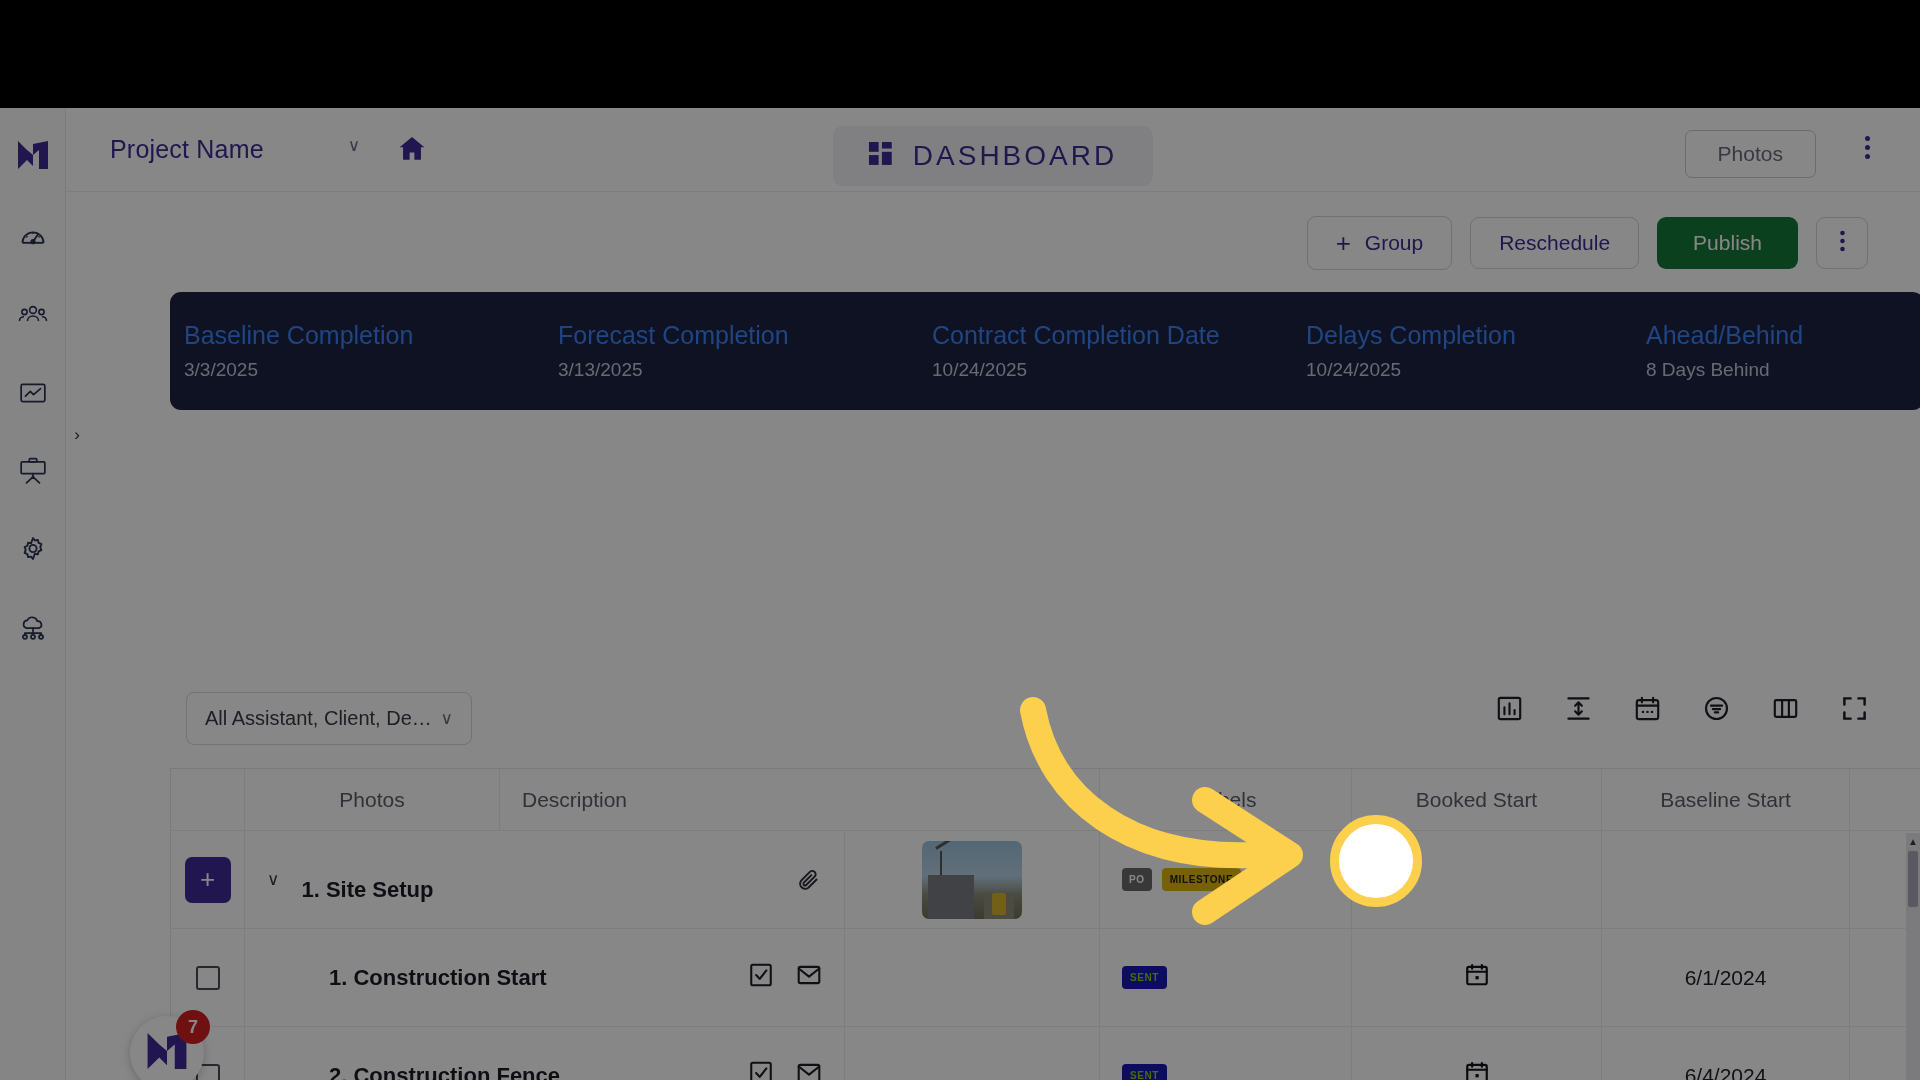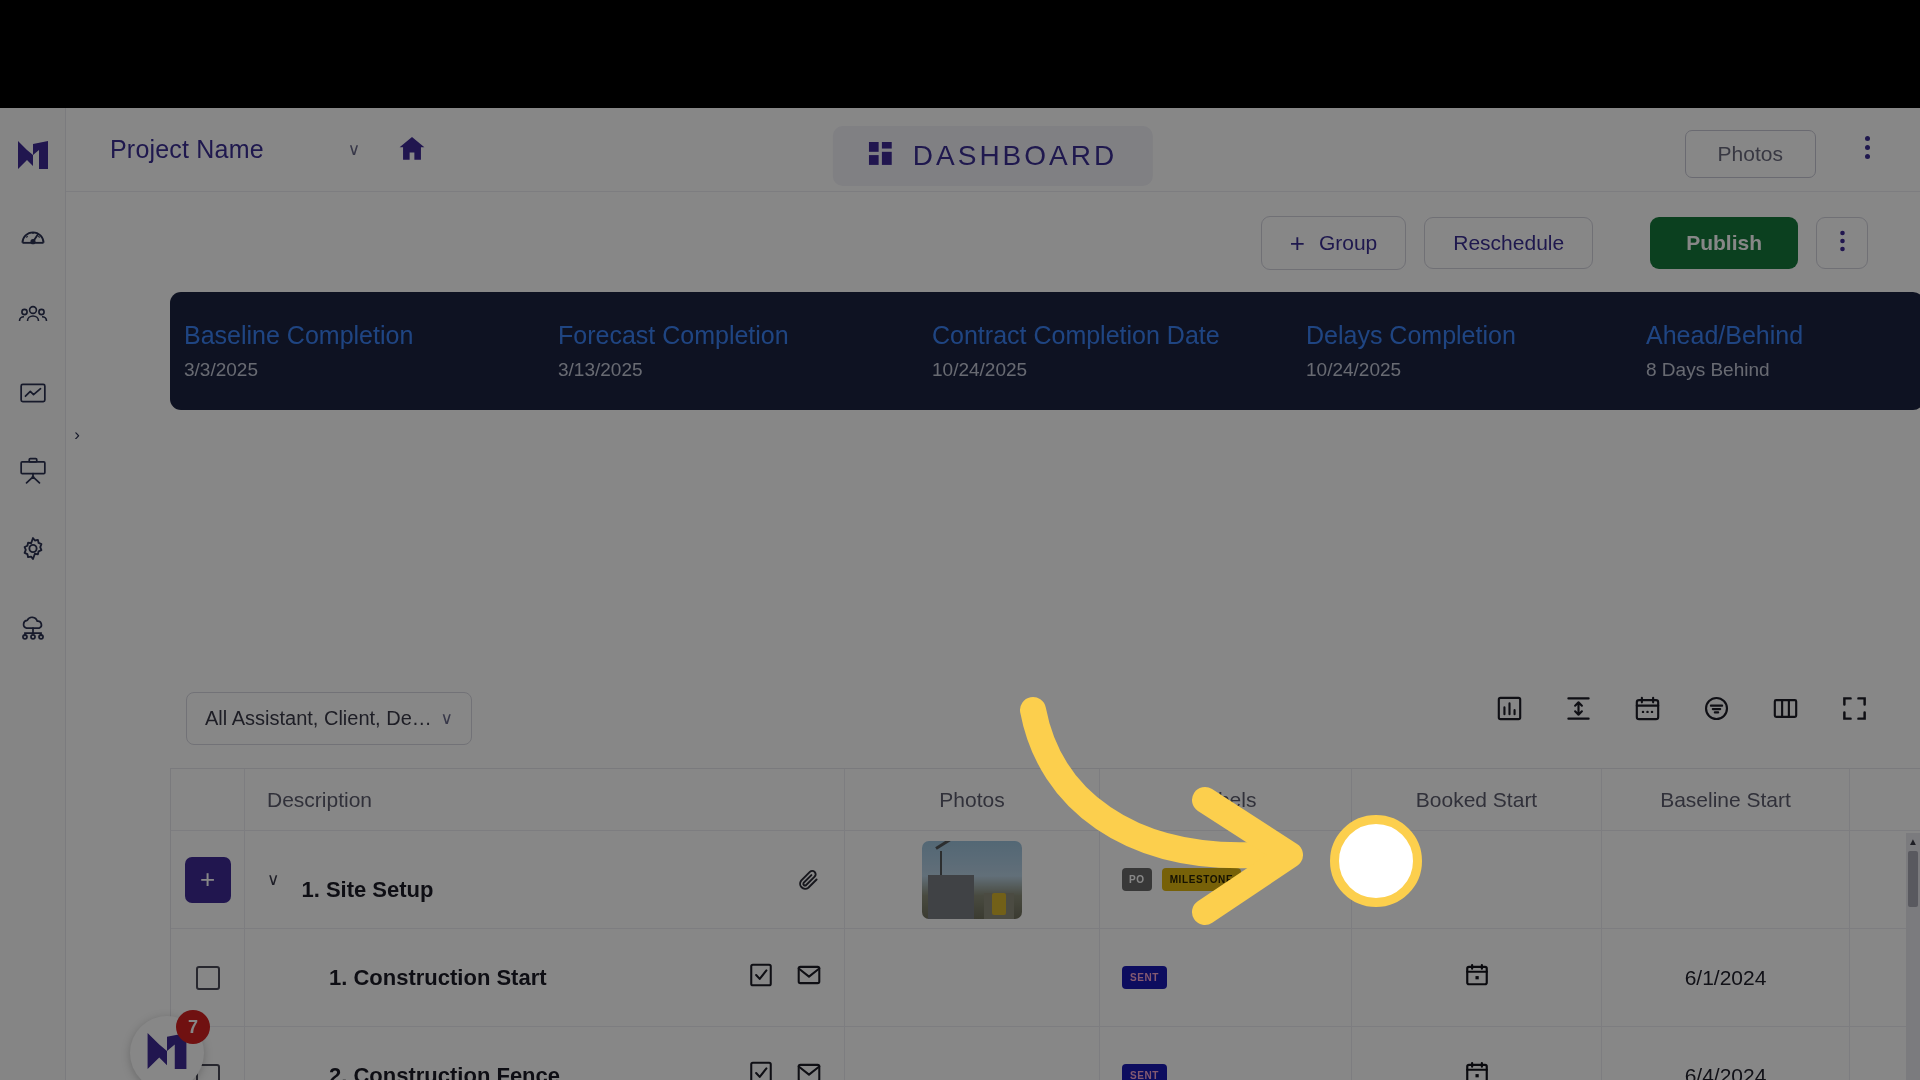--- a/index.html
+++ b/index.html
@@ -61,21 +61,21 @@
 
   
   #topbar {
     position: absolute; left: 66px; top: 0;
     width: 1854px; height: 84px;
     background: #ffffff;
     border-bottom: 1px solid #ededf2;
     display: flex; align-items: center;
   }
   #project-select {
-    display: flex; align-items: center; gap: 84px;
+    display: flex; align-items: flex-start; gap: 84px;
     margin-left: 44px;
     cursor: pointer;
   }
   #project-name {
     font-size: 25px; color: #3b2f94; font-weight: 400;
     letter-spacing: .2px;
   }
   .chev { color: #6a6a8a; font-size: 17px; }
   #home-icon { margin-left: 38px; cursor: pointer; color: #3b2f94; }
 
@@ -114,21 +114,21 @@
   .btn {
     border-radius: 9px; font-size: 21px; cursor: pointer;
     display: flex; align-items: center; justify-content: center;
   }
   .btn-outline {
     border: 1px solid #d3d3de; background: transparent;
     color: #3b2f94; padding: 13px 28px; gap: 14px;
   }
   .btn-primary {
     border: none; background: #157a3b; color: #ffffff;
-    padding: 14px 36px; font-weight: 700; margin-left: 39px;
+    padding: 14px 36px; font-weight: 400;
   }
   .btn-icon {
     border: 1px solid #d3d3de; background: transparent;
     width: 52px; height: 52px;
   }
   .plus { font-size: 26px; line-height: 1; color:#3b2f94; }
 
   
   #stats {
     position: absolute; left: 104px; top: 100px;
@@ -218,21 +218,21 @@
   .thumb .bldg2{ position:absolute; right:8px; bottom:0; width:30px; height:26px; background:#8e8f7d; }
   .thumb .yellow { position:absolute; right:16px; bottom:4px; width:14px; height:22px; background:#d8b52f; border-radius:2px;}
 
   .badge {
     font-size: 10px; font-weight: 700; letter-spacing: .6px;
     padding: 6px 8px; border-radius: 4px; color: #111;
     white-space: nowrap;
   }
   .badge-po { background: #6b6b6b; color: #fff; border-radius: 4px; padding: 6px 7px; }
   .badge-milestone { background: #e0b810; color: #2a2205; }
-  .badge-sent { background: #1a1ab3; color: #f9a8d4; }
+  .badge-sent { background: #1a1ab3; color: #84cc16; }
 
   
   #v-scroll {
     position: absolute; right: 3px; top: 64px; width: 14px; height: 300px;
     background: #e9e9ef;
   }
   #v-thumb { position: absolute; left: 2px; top: 18px; width: 10px; height: 56px; background: #a8a8b4; border-radius: 2px; }
   .v-arrow { position: absolute; left: 0; width: 14px; height: 16px; display:flex; align-items:center; justify-content:center; font-size:10px; color:#3c3c48;}
 
   
@@ -464,22 +464,22 @@
           <svg width="27" height="27" viewBox="0 0 24 24" fill="none" stroke="#1d1d27" stroke-width="2.2" stroke-linecap="round">
             <path d="M3 8.5V3h5.5M15.5 3H21v5.5M21 15.5V21h-5.5M8.5 21H3v-5.5"></path>
           </svg>
         </span>
       </div>
 
       <section id="table">
 
         <div class="trow thead">
           <div class="cell c-check"></div>
+          <div class="cell c-photo center-txt">Photos</div>
           <div class="cell c-desc">Description</div>
-          <div class="cell c-photo center-txt">Photos</div>
           <div class="cell c-label center-txt">Labels</div>
           <div class="cell c-booked">Booked Start</div>
           <div class="cell c-base">Baseline Start</div>
           <div class="cell c-extra"></div>
         </div>
 
         <div class="trow">
           <div class="cell c-check">
             <div class="add-btn">+</div>
           </div>

